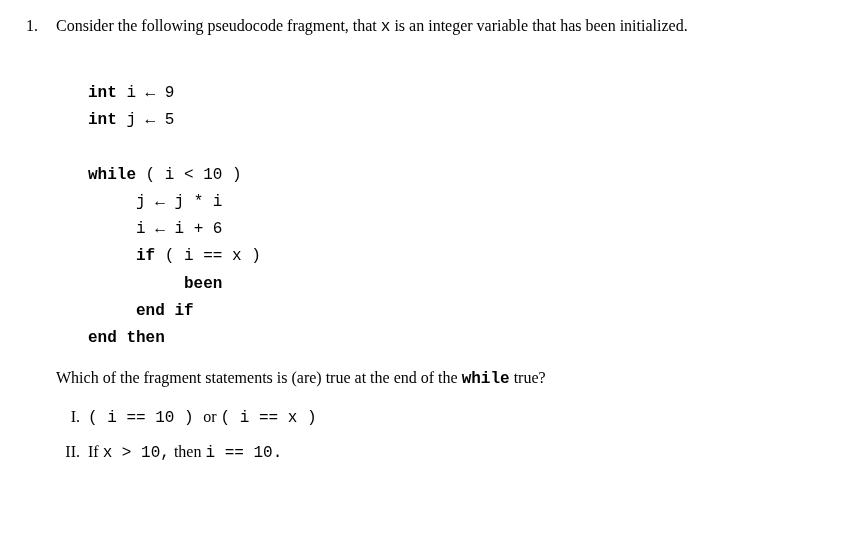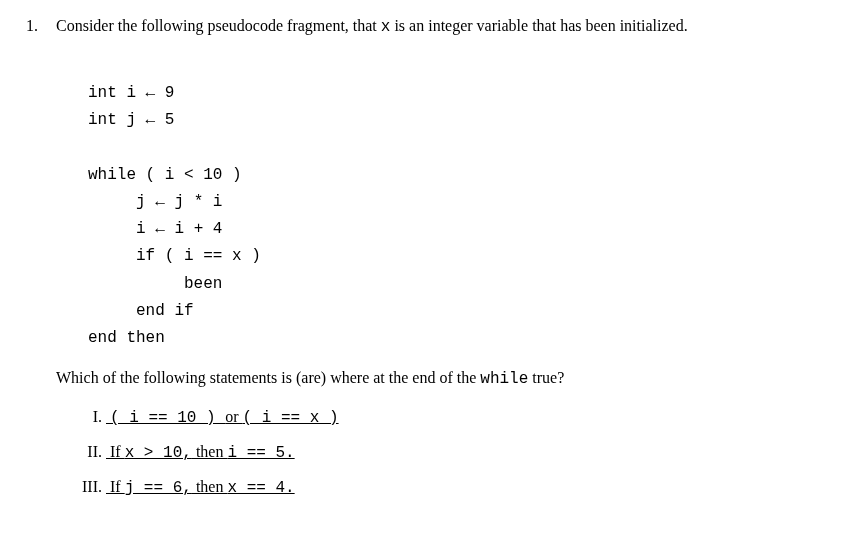--- a/index.html
+++ b/index.html
@@ -28,29 +28,28 @@
       font-family: 'Courier New', Courier, monospace;
     }
     .code-block {
       font-family: 'Courier New', Courier, monospace;
       margin-left: 62px;
       line-height: 1.7;
       margin-bottom: 14px;
       white-space: pre;
     }
     .bold {
-      font-weight: normal;
+      font-weight: bold;
     }
     .followup {
       margin-left: 30px;
       margin-bottom: 14px;
     }
     .options {
-      margin-left: 50px;
-      text-decoration: underline;
+      margin-left: 28px;
     }
     .option-row {
       margin-bottom: 10px;
     }
     .roman {
       display: inline-block;
       width: 26px;
       text-align: right;
       margin-right: 4px;
     }
@@ -64,37 +63,33 @@
     <span>Consider the following pseudocode fragment, that </span><span class="code-font">x</span><span> is an integer variable that has been initialized.</span>
   </div>
 </div>
 
 <div class="code-block">
 <span class="bold">int</span><span> i ← 9</span>
 <span class="bold">int</span><span> j ← 5</span>
 
 <span class="bold">while</span><span> ( i &lt; 10 )</span>
      <span>j ← j * i</span>
-     <span>i ← i + 4</span>
+     <span>i ← i + 6</span>
      <span class="bold">if</span><span> ( i == x )</span>
           <span class="bold">been</span>
      <span class="bold">end if</span>
 <span class="bold">end then</span>
 </div>
 
 <div class="followup">
-  <span>Which of the following statements is (are) where at the end of the </span><span class="bold code-font">while</span><span> true?</span>
+  <span>Which of the fragment statements is (are) true at the end of the </span><span class="bold code-font">while</span><span> true?</span>
 </div>
 
 <div class="options">
   <div class="option-row">
     <span class="roman">I.</span>
     <span class="code-font">( i == 10 ) </span><span>or </span><span class="code-font">( i == x )</span>
   </div>
   <div class="option-row">
     <span class="roman">II.</span>
-    <span>If </span><span class="code-font">x &gt; 10,</span><span> then </span><span class="code-font">i == 5.</span>
-  </div>
-  <div class="option-row">
-    <span class="roman">III.</span>
-    <span>If </span><span class="code-font">j == 6,</span><span> then </span><span class="code-font">x == 4.</span>
+    <span>If </span><span class="code-font">x &gt; 10,</span><span> then </span><span class="code-font">i == 10.</span>
   </div>
 </div>
 
 </body></html>

